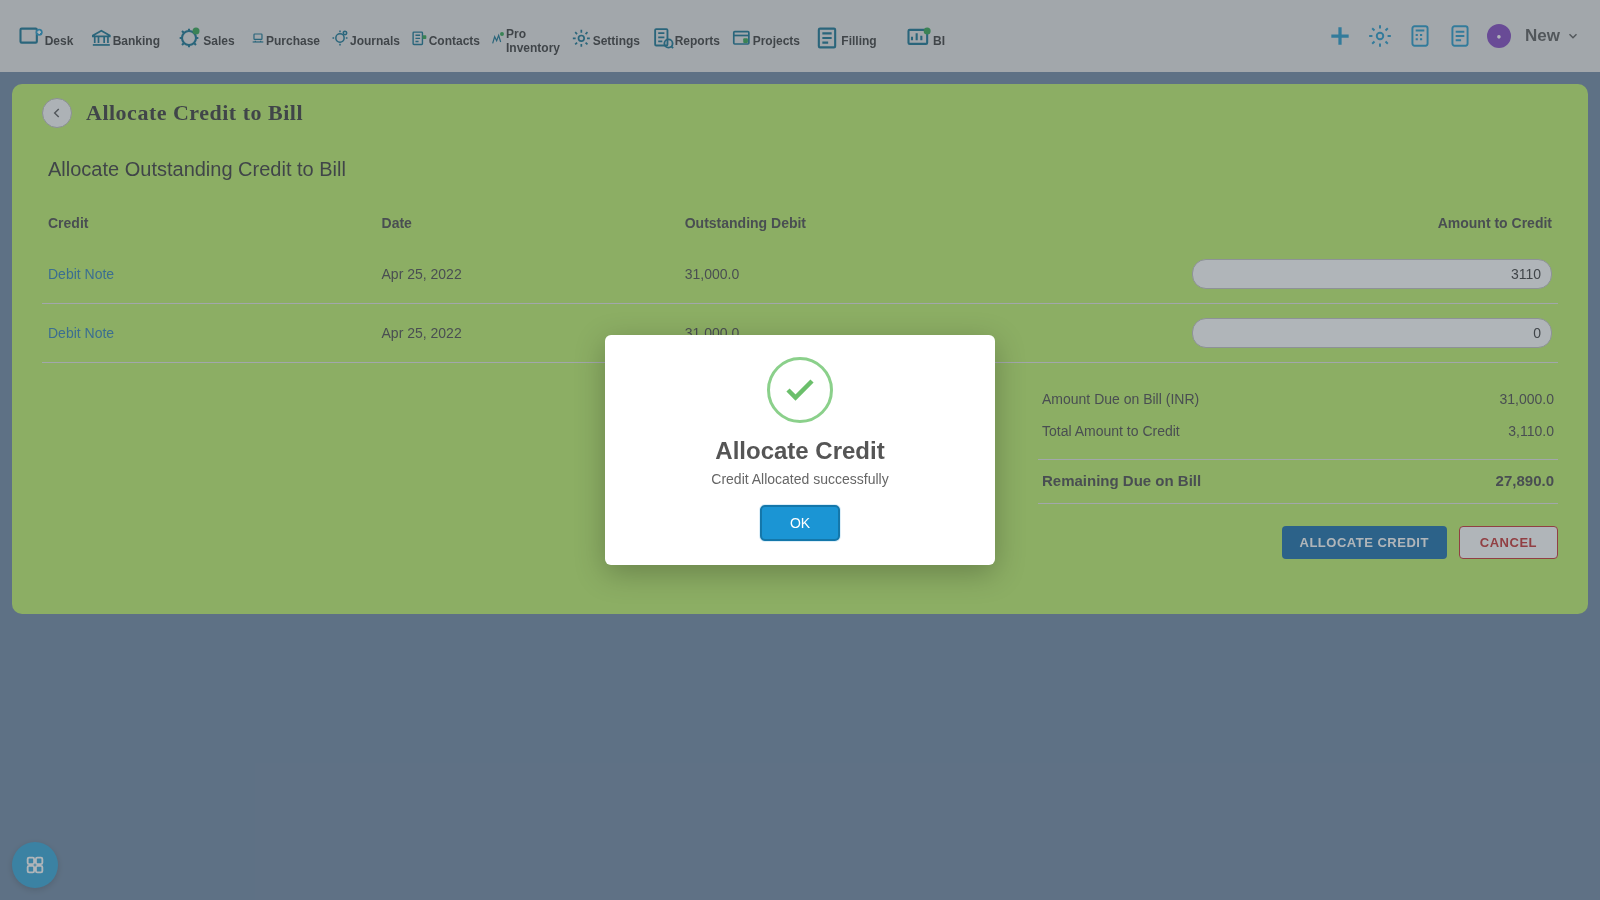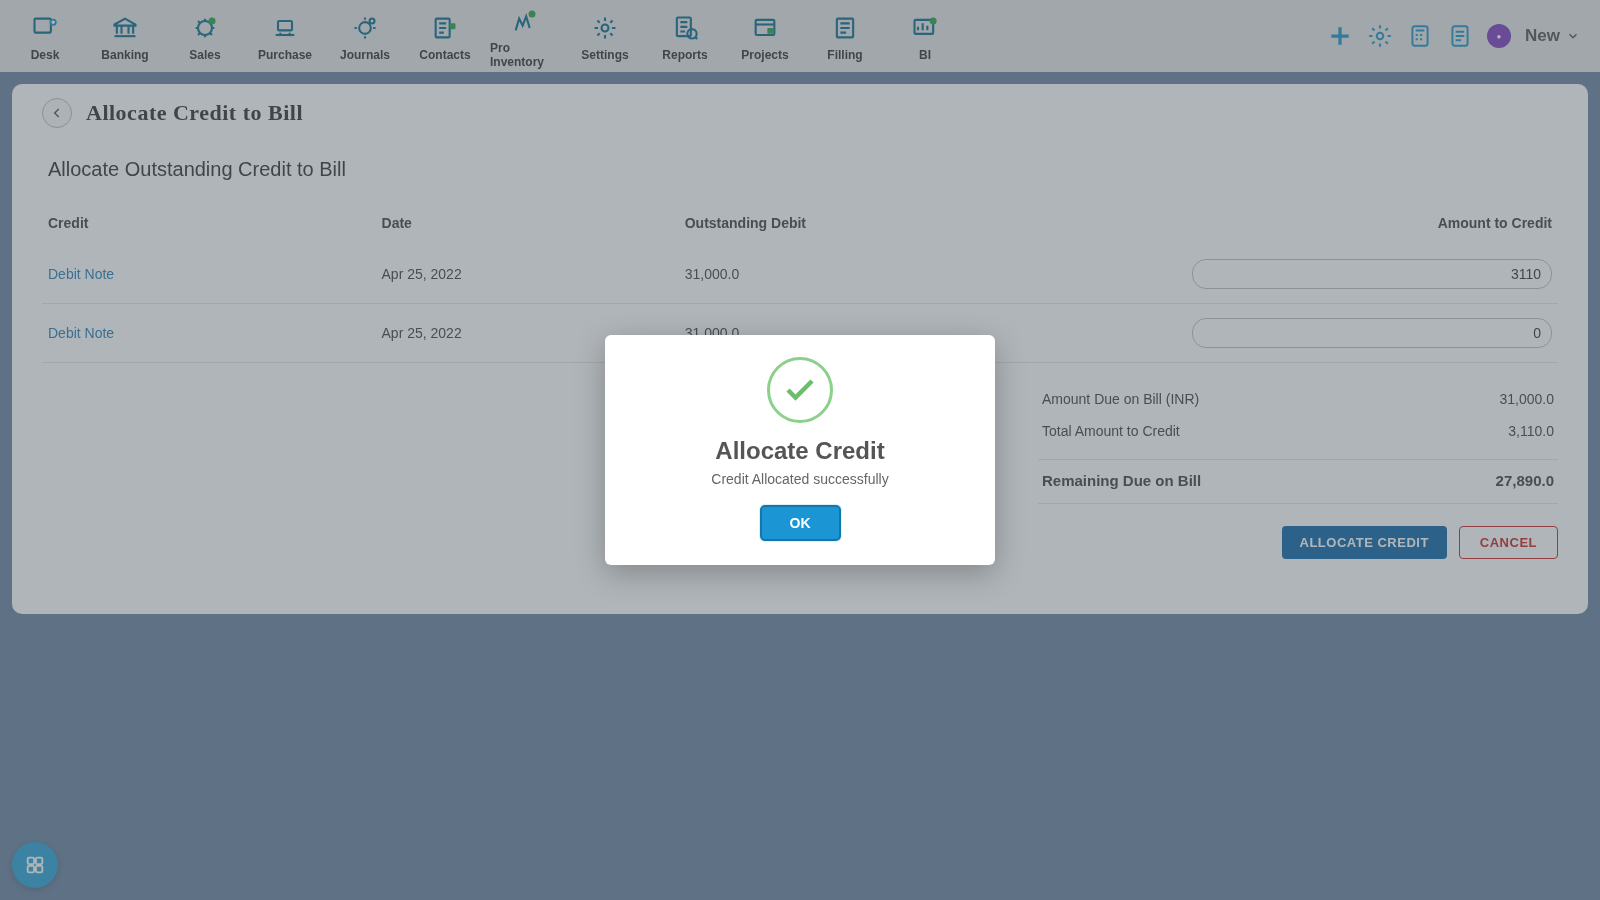--- a/index.html
+++ b/index.html
@@ -10,21 +10,21 @@
     width: 100%;
     height: 72px;
     background: #e6e6e6;
     display: flex;
     align-items: center;
     padding: 0 10px;
   }
   .nav-items { display: flex; gap: 10px; }
   .nav-item {
     display: flex;
-    flex-direction: column;
+    flex-direction: row;
     align-items: center;
     justify-content: center;
     width: 70px;
     cursor: pointer;
     padding-top: 4px;
   }
   .nav-item .icon-slot {
     width: 28px; height: 28px;
     display: flex; align-items:center; justify-content:center;
     color: #0b6e8e;
@@ -39,21 +39,21 @@
     padding-right: 10px;
   }
   .tb-icon { width: 26px; height: 26px; display:flex; align-items:center; justify-content:center; color:#1b95c8; cursor:pointer; }
   .profile-circle { width:24px; height:24px; border-radius:50%; background:#7e3fbf; border:2px solid #7e3fbf; display:flex; align-items:center; justify-content:center; color:#fff; font-size:8px; font-weight:700;}
   .new-drop { display:flex; align-items:center; gap:6px; color:#555; font-size:17px; font-weight:600; cursor:pointer;}
   .new-drop svg { width:14px; height:14px; }
 
   
   .page-wrap { padding: 12px; }
   .card {
-    background: #ffffff;
+    background: #bef264;
     border-radius: 10px;
     width: 100%;
     min-height: 530px;
     padding: 14px 30px 28px 30px;
     position: relative;
   }
   .card-header {
     display:flex; align-items:center; gap:14px;
     margin-bottom: 30px;
   }
@@ -146,21 +146,21 @@
     width:66px; height:66px; border-radius:50%;
     border:3px solid #8bd08b;
     display:flex; align-items:center; justify-content:center;
     margin: 0 auto 14px auto;
   }
   .modal .check-ring svg { width:36px; height:36px; color:#6bbf6b; }
   .modal h2 { font-size:24px; color:#555; font-weight:600; margin-bottom:6px;}
   .modal p { font-size:14px; color:#666; margin-bottom:18px;}
   .modal .ok-btn {
     background:#1b95d4; color:#fff; border:2px solid #1477aa;
-    padding: 8px 28px; font-size:14px; font-weight:700;
+    padding: 8px 28px; font-size:14px; font-weight:400;
     border-radius:5px; cursor:pointer;
     box-shadow: 0 0 0 1px rgba(27,149,212,.15);
   }
 
   
   .fab {
     position:absolute; left:12px; bottom:12px;
     width:46px; height:46px; border-radius:50%;
     background:#2aa3d8; display:flex; align-items:center; justify-content:center;
     cursor:pointer; box-shadow:0 2px 6px rgba(0,0,0,.2);

